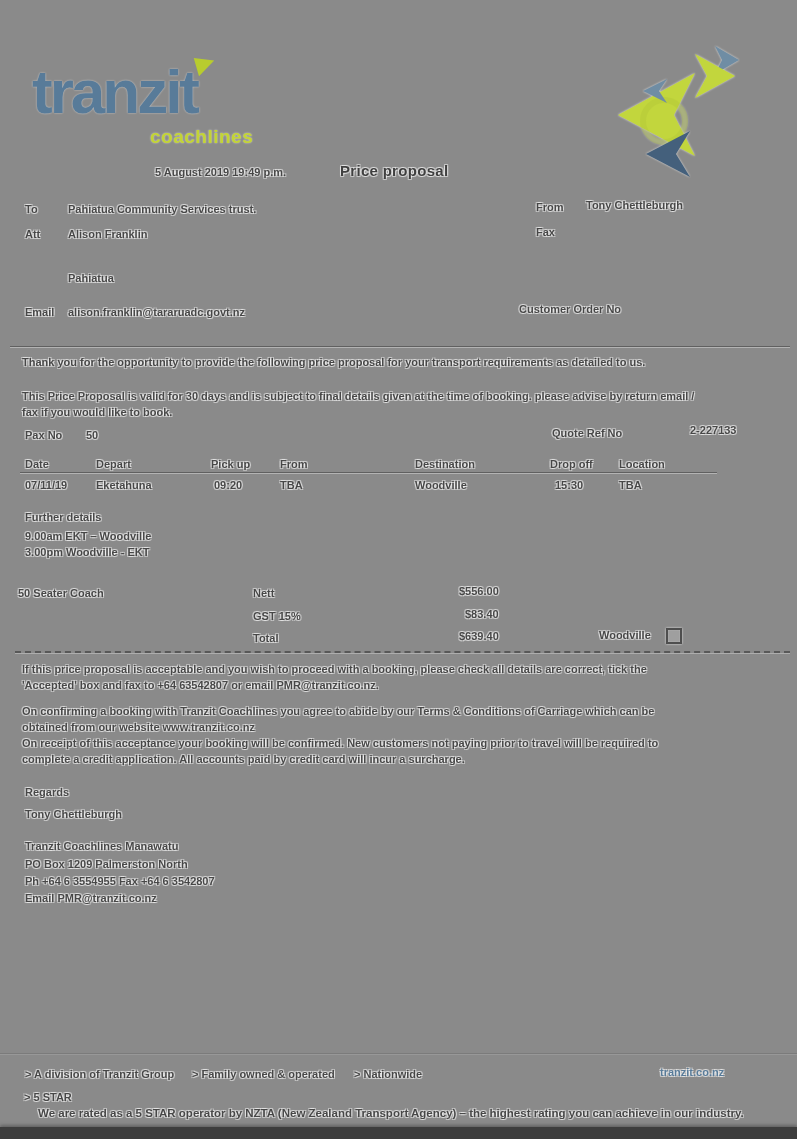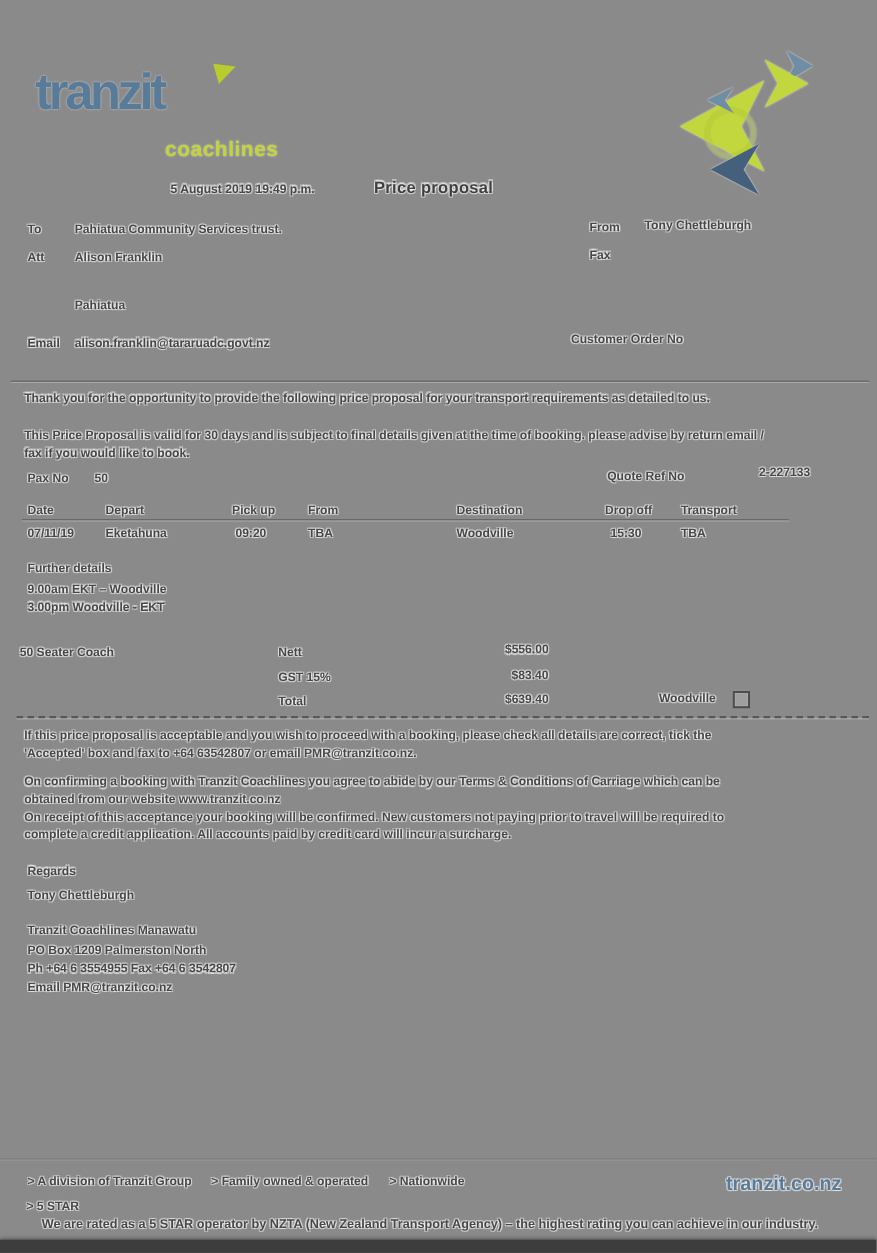--- a/index.html
+++ b/index.html
@@ -3,35 +3,35 @@
 <meta charset="utf-8">
 <style>
   html,body{margin:0;padding:0;background:#8a8a8a;}
   .doc{position:relative;width:797px;height:1139px;background:#8a8a8a;overflow:hidden;
        font-family:"Liberation Sans","DejaVu Sans",sans-serif;}
   .t{position:absolute;white-space:nowrap;font-weight:bold;color:#474747;font-size:11px;
      text-shadow:-1px -1px 0 rgba(255,255,255,.45),1px -1px 0 rgba(255,255,255,.45),
                  -1px 1px 0 rgba(255,255,255,.45),1px 1px 0 rgba(255,255,255,.45),
                  0 0 2px rgba(255,255,255,.55);}
   .title{font-size:15px;color:#3f3f3f;letter-spacing:.3px;}
-  .brand{font-size:46px;letter-spacing:-3px;color:#587b99;font-weight:bold;
+  .brand{font-size:62px;letter-spacing:-3px;color:#587b99;font-weight:bold;
          text-shadow:0 0 2px rgba(255,255,255,.6);}
   .brandsub{font-size:19px;letter-spacing:.5px;color:#c3d435;font-weight:bold;
             text-shadow:0 0 2px rgba(255,255,255,.6);}
   .dart{position:absolute;width:0;height:0;border-left:19px solid #b8cc2e;
         border-top:8px solid transparent;border-bottom:11px solid transparent;
         transform:rotate(-16deg);}
   .line{position:absolute;height:0;border-top:1px solid #606060;
         box-shadow:0 1px 0 rgba(255,255,255,.35);}
   .dashedline{position:absolute;height:0;border-top:2px dashed #585858;
         box-shadow:0 1px 0 rgba(255,255,255,.3);}
   .checkbox{position:absolute;width:12px;height:12px;border:2px solid #4e4e4e;
         background:rgba(255,255,255,.18);
         box-shadow:0 0 2px rgba(255,255,255,.8),inset 0 0 1px rgba(255,255,255,.8);}
-  .weblink{font-size:18px;color:#587b99;}
+  .weblink{font-size:11px;color:#587b99;}
   .band{position:absolute;left:0;top:1127px;width:797px;height:12px;background:#3d3d3d;
         box-shadow:0 -2px 3px rgba(70,70,70,.55);}
   svg.arrows{position:absolute;left:612px;top:33px;
         filter:drop-shadow(0 0 1px rgba(255,255,255,.7));}
 </style>
 </head>
 <body>
 
 <div class="doc">
 
@@ -73,21 +73,21 @@
   <div class="t" style="left:86px;top:429px;">50</div>
   <div class="t" style="left:552px;top:427px;">Quote Ref No</div>
   <div class="t" style="left:690px;top:424px;">2-227133</div>
 
   <div class="t" style="left:25px;top:458px;">Date</div>
   <div class="t" style="left:96px;top:458px;">Depart</div>
   <div class="t" style="left:211px;top:458px;">Pick up</div>
   <div class="t" style="left:280px;top:458px;">From</div>
   <div class="t" style="left:415px;top:458px;">Destination</div>
   <div class="t" style="left:550px;top:458px;">Drop off</div>
-  <div class="t" style="left:619px;top:458px;">Transport</div>
+  <div class="t" style="left:619px;top:458px;">Location</div>
   <div class="line" style="left:20px;top:472px;width:697px;"></div>
   <div class="t" style="left:25px;top:479px;">07/11/19</div>
   <div class="t" style="left:96px;top:479px;">Eketahuna</div>
   <div class="t" style="left:214px;top:479px;">09:20</div>
   <div class="t" style="left:280px;top:479px;">TBA</div>
   <div class="t" style="left:415px;top:479px;">Woodville</div>
   <div class="t" style="left:555px;top:479px;">15:30</div>
   <div class="t" style="left:619px;top:479px;">TBA</div>
 
   <div class="t" style="left:25px;top:511px;">Further details</div>

